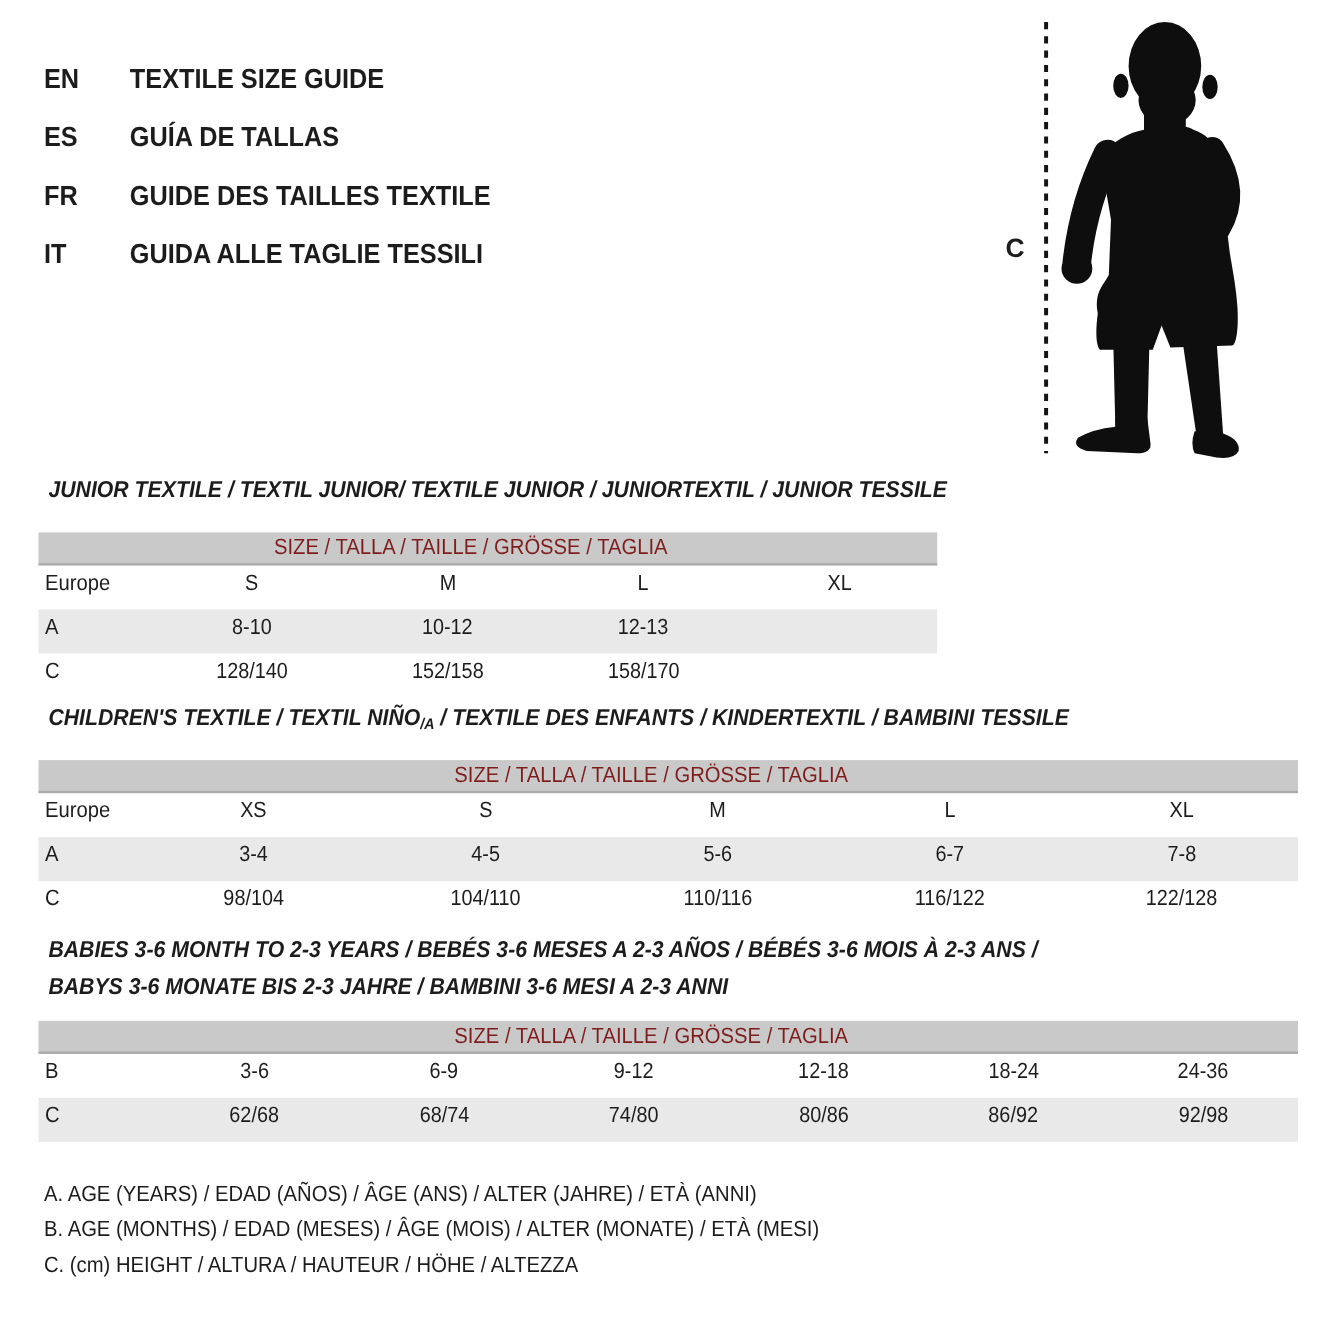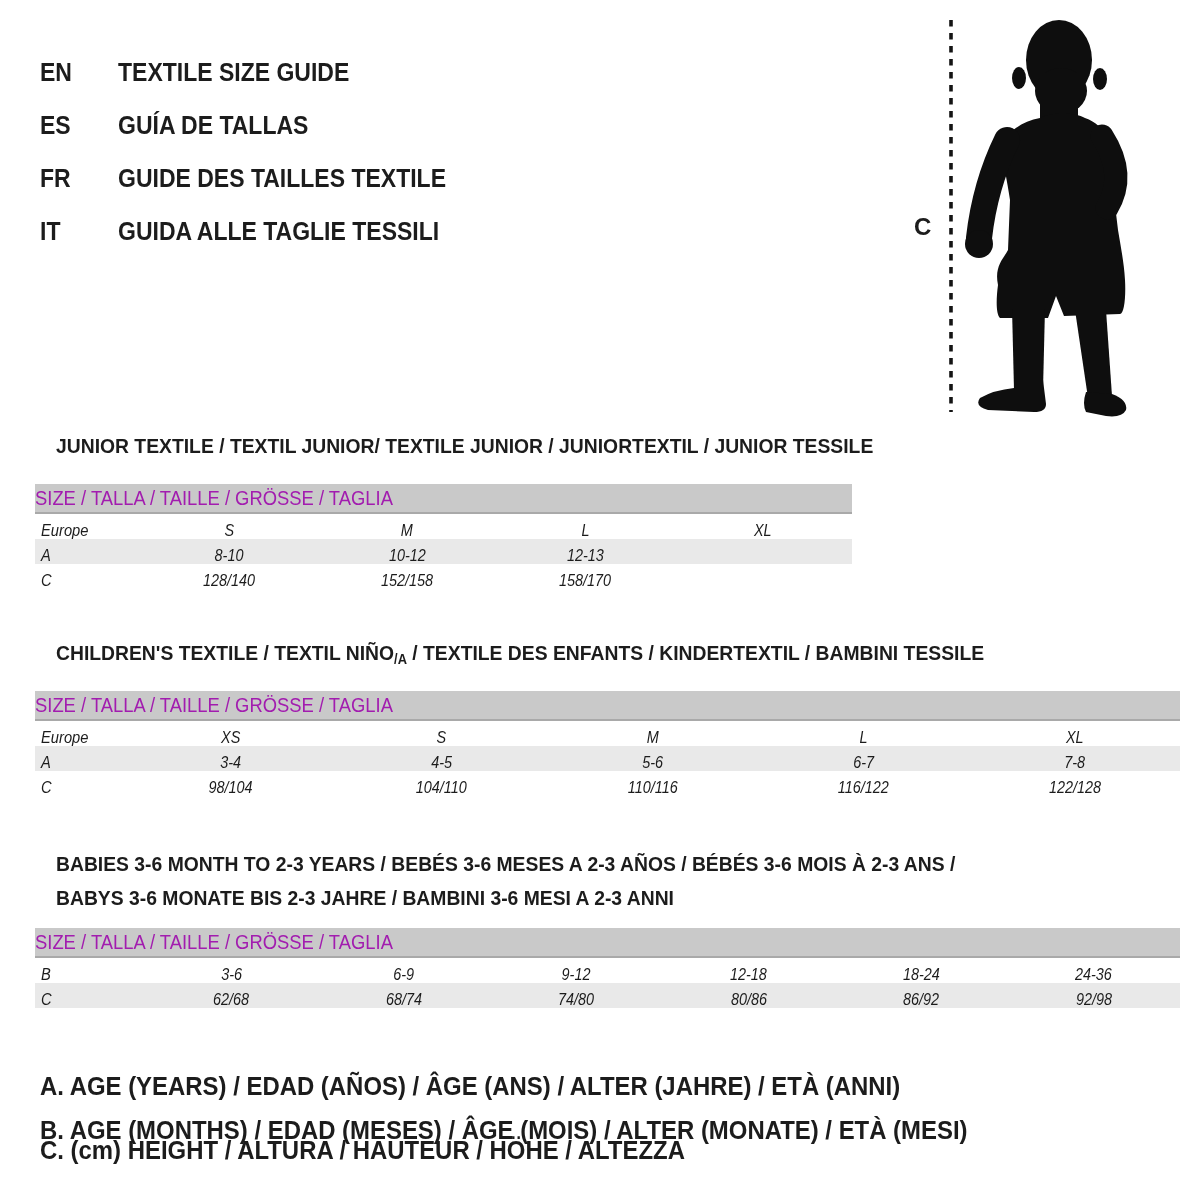--- a/index.html
+++ b/index.html
@@ -15,48 +15,48 @@
   
   .lang-list { position:absolute; left:40px; top:36px; }
   .lang-row { display:flex; height:33px; line-height:33px; font-size:25px; font-weight:bold;margin-top:20px; }
   .lang-code { width:78px; flex:0 0 78px; }
 
   
   .figure-svg { position:absolute; left:900px; top:8px; width:250px; height:412px; }
   .height-label { position:absolute; left:914px; top:213px; font-size:24px; font-weight:bold; }
 
   
-  .sec-title { position:absolute; left:56px; font-size:21px; font-weight:bold; line-height:24px; white-space:nowrap; }
+  .sec-title { position:absolute; left:44px; font-size:21px; font-weight:bold; line-height:24px; white-space:nowrap;font-style:italic; }
   #junior-title   { top:434px; }
   #children-title { top:641px; }
   #babies-title1  { top:852px; }
   #babies-title2  { top:886px; }
   .sub-a { font-size:14px; vertical-align:-4px; letter-spacing:0; }
 
   
   .size-table { position:absolute; }
   #junior-table   { left:35px; top:484px;  width:817px; }
   #children-table { left:35px; top:691px;  width:1145px; }
   #babies-table   { left:35px; top:928px;  width:1145px; }
   .size-bar {
     height:30px; background:#c9c9c9; border-bottom:2px solid #a9a9a9;
-    line-height:28px; font-size:20px; color:#a21caf;
+    line-height:28px; font-size:20px; color:#7f1d1d;text-align:center;
   }
-  .t-row { display:grid; height:25px; line-height:33px; font-size:16px;font-style:italic; }
+  .t-row { display:grid; height:40px; line-height:33px; font-size:20px; }
   #junior-table   .t-row { grid-template-columns:105px repeat(4,1fr); }
   #children-table .t-row { grid-template-columns:90px  repeat(5,1fr); }
   #babies-table   .t-row { grid-template-columns:110px repeat(6,1fr); }
   .t-row.shaded { background:#e9e9e9; }
   .t-lbl  { text-align:left; padding-left:6px; }
   .t-cell { text-align:center; }
 
   
-  .legend-line { position:absolute; left:40px; font-size:26px; font-weight:bold; line-height:24px; white-space:nowrap; }
+  .legend-line { position:absolute; left:40px; font-size:20px; font-weight:normal; line-height:24px; white-space:nowrap; }
   #legend-a { top:1074px; }
-  #legend-b { top:1106px;margin-top:12px; }
+  #legend-b { top:1106px; }
   #legend-c { top:1138px;text-align:right; }
 
   svg .ink { fill:#0e0e0e; }
 </style>
 </head>
 <body>
 
 <div class="lang-list">
   <div class="lang-row">
     <span class="lang-code"><span class="cond">EN</span></span>

